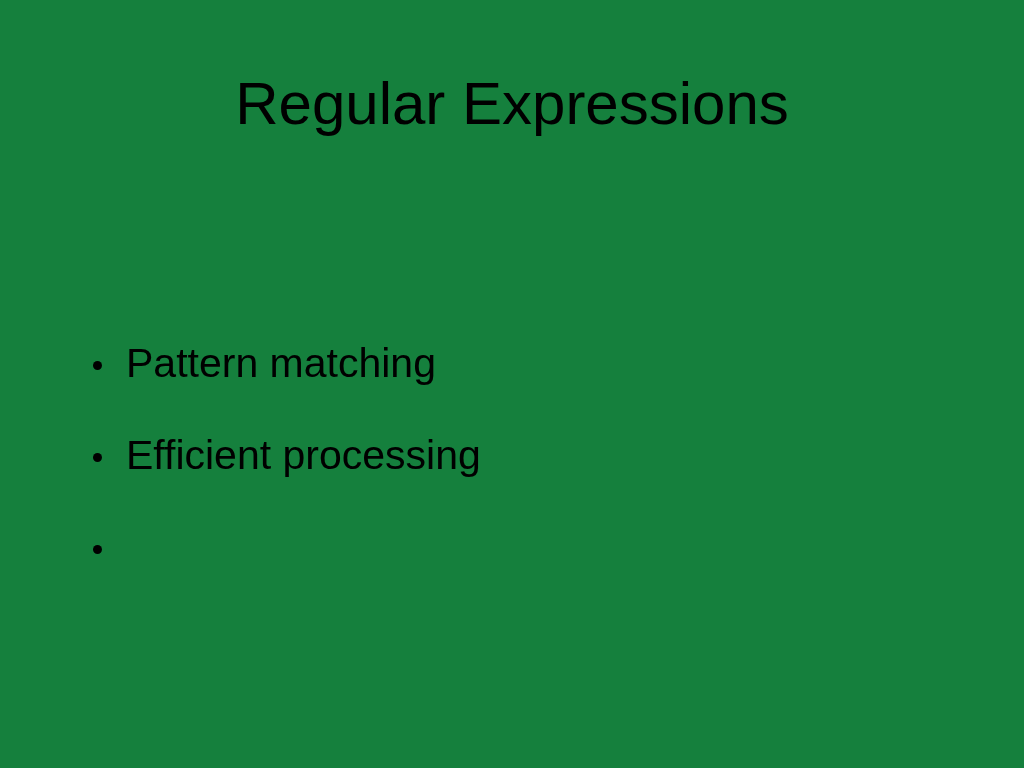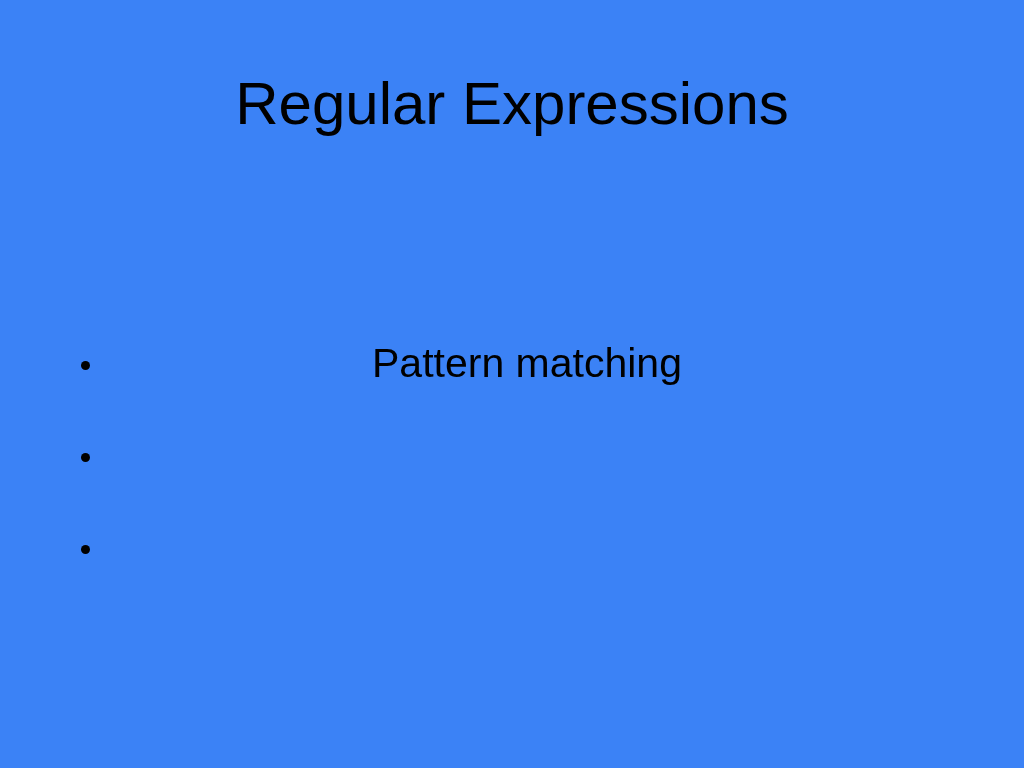--- a/index.html
+++ b/index.html
@@ -4,44 +4,43 @@
 <style>
   html, body {
     margin: 0;
     padding: 0;
     background: #ffffff;
   }
   .slide {
     position: relative;
     width: 1024px;
     height: 768px;
-    background: #3b82f6;
+    background: #15803d;
     overflow: hidden;
     font-family: "Liberation Sans", "DejaVu Sans", sans-serif;
     color: #000000;
   }
   .slide-title {
     position: absolute;
     top: 72px;
     left: 0;
     width: 100%;
     text-align: center;
     font-size: 60px;
     line-height: 1.05;
     font-weight: 400;
     letter-spacing: 0px;
     color: #000000;
     white-space: nowrap;
   }
   .bullet-list {
     position: absolute;
-    left: 80px;
+    left: 92px;
     top: 338px;
     width: 860px;
-    text-align: center;
   }
   .bullet-item {
     position: relative;
     height: 50px;
     line-height: 50px;
     margin-bottom: 42px;
     padding-left: 34px;
     font-size: 41px;
     color: #000000;
     white-space: nowrap;
@@ -69,20 +68,21 @@
 
   <div class="bullet-list">
 
     <div class="bullet-item">
       <span class="bullet-dot"></span>
       <span class="bullet-label">Pattern matching</span>
     </div>
 
     <div class="bullet-item">
       <span class="bullet-dot"></span>
+      <span class="bullet-label">Efficient processing</span>
     </div>
 
     <div class="bullet-item">
       <span class="bullet-dot"></span>
     </div>
 
   </div>
 
 </div>
 

